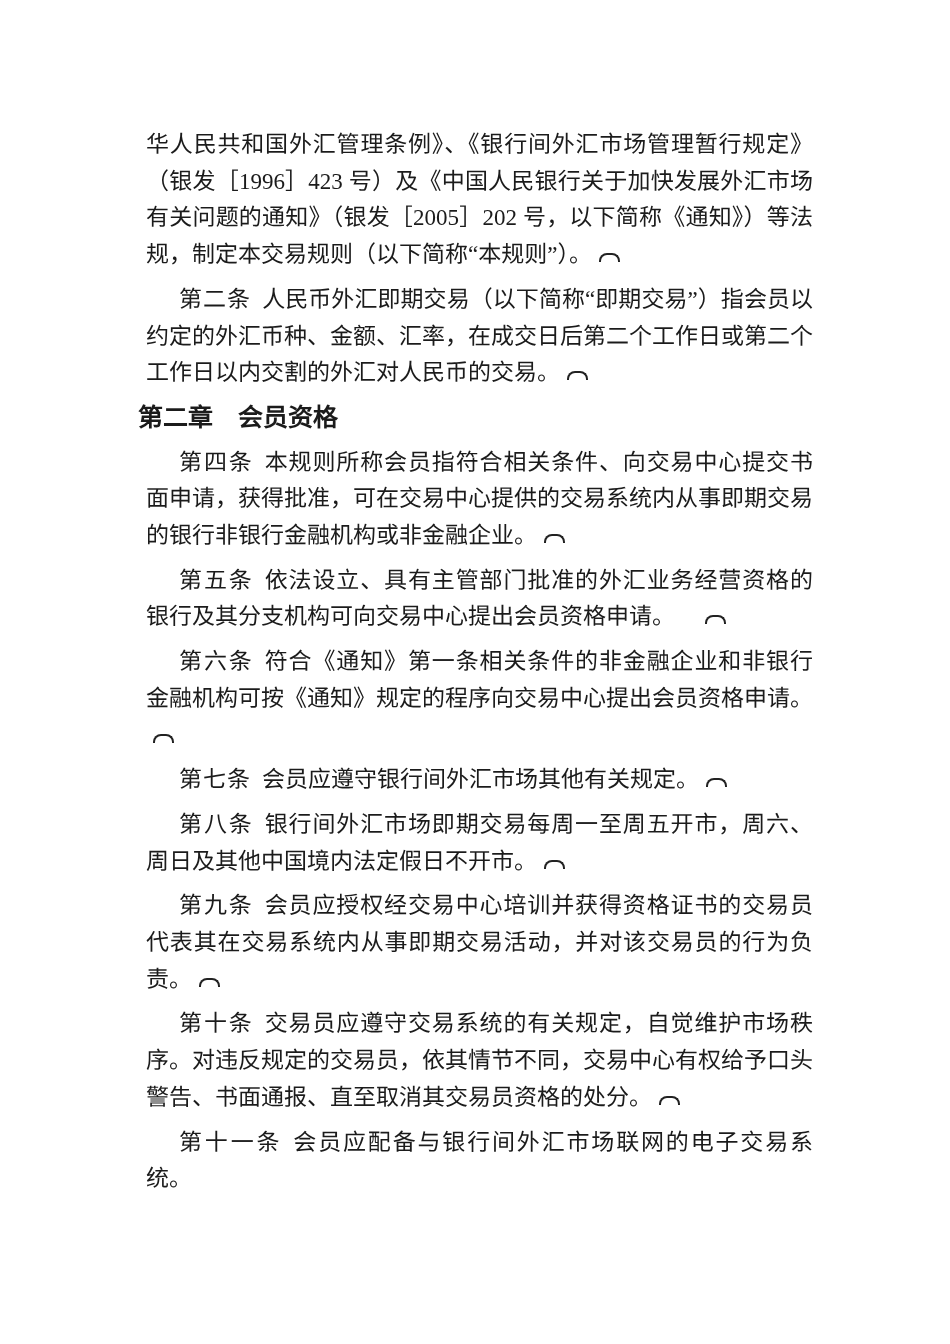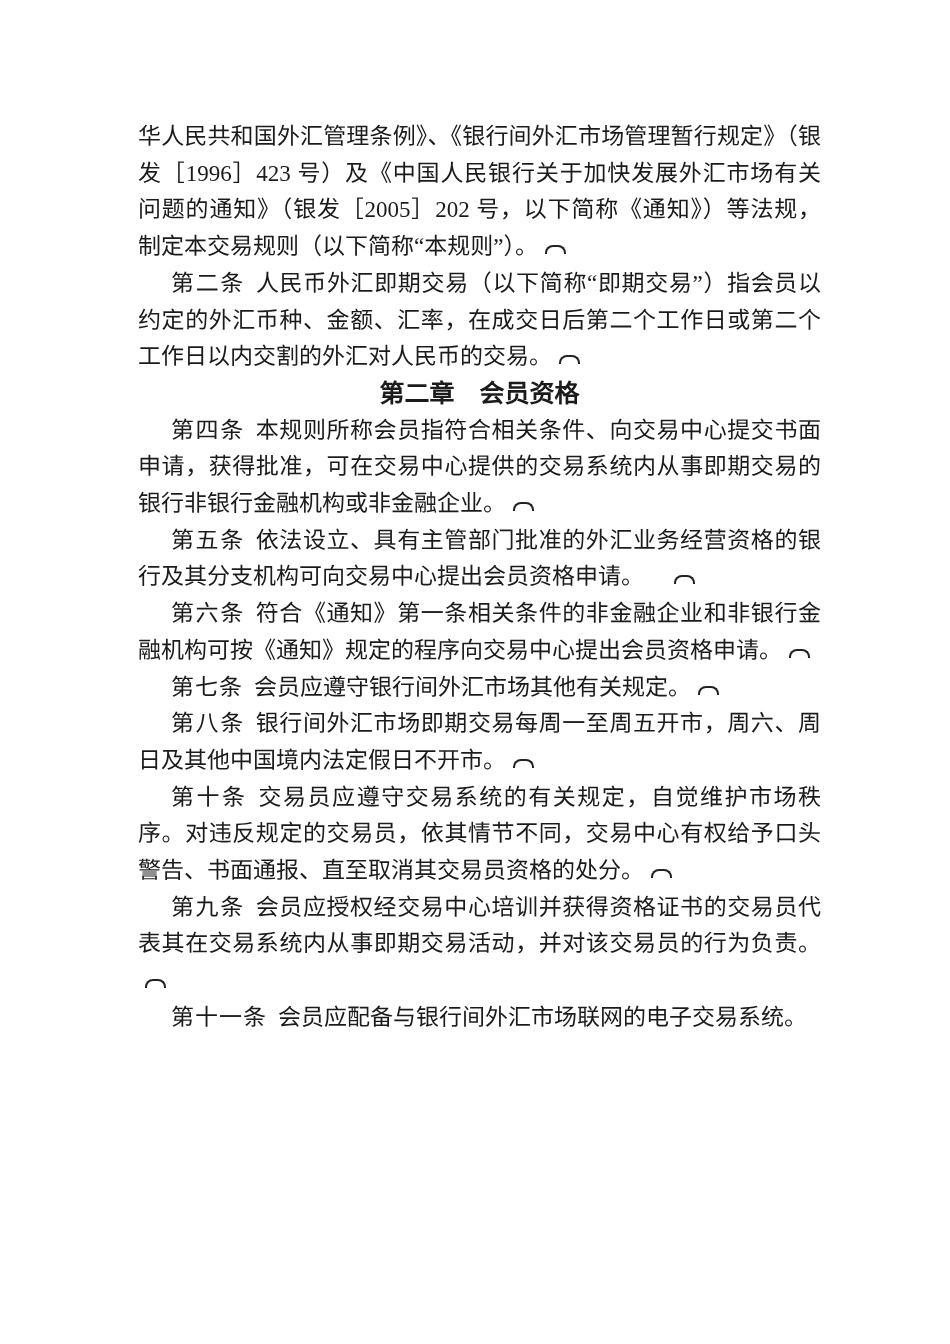--- a/index.html
+++ b/index.html
@@ -20,37 +20,36 @@
     top: 119px;
     width: 683px;
     font-family: "Liberation Serif", "DejaVu Serif", serif;
     font-size: 23px;
     line-height: 36.7px;
     color: #1b1b1b;
     text-align: justify;
     text-justify: inter-character;
   }
   p.para {
-    margin: 0;
+    margin: 8px;
     padding: 0;
     text-indent: 33px;
   }
   p.para.no-indent {
     text-indent: 0;
   }
   .prefix {
     font-weight: 400;
     margin-right: 11px;
     letter-spacing: 1px;
   }
   h2.chapter {
     margin: 0;
     padding: 0;
     text-indent: 0;
-    text-align: center;
     font-size: 25px;
     font-weight: 700;
     line-height: 36.7px;
   }
   
   .pmark {
     display: inline-block;
     box-sizing: border-box;
     width: 21px;
     height: 9px;
@@ -72,17 +71,17 @@
 <div class="page">
   <div class="doc" id="doc">
       <p class="para no-indent"><span>华人民共和国外汇管理条例》、《银行间外汇市场管理暂行规定》（银发［1996］423 号）及《中国人民银行关于加快发展外汇市场有关问题的通知》（银发［2005］202 号，以下简称《通知》）等法规，制定本交易规则（以下简称“本规则”）。</span><span class="pmark"></span></p>
       <p class="para"><b class="prefix">第二条</b><span>人民币外汇即期交易（以下简称“即期交易”）指会员以约定的外汇币种、金额、汇率，在成交日后第二个工作日或第二个工作日以内交割的外汇对人民币的交易。</span><span class="pmark"></span></p>
       <h2 class="chapter"><span>第二章　会员资格</span></h2>
       <p class="para"><b class="prefix">第四条</b><span>本规则所称会员指符合相关条件、向交易中心提交书面申请，获得批准，可在交易中心提供的交易系统内从事即期交易的银行非银行金融机构或非金融企业。</span><span class="pmark"></span></p>
       <p class="para"><b class="prefix">第五条</b><span>依法设立、具有主管部门批准的外汇业务经营资格的银行及其分支机构可向交易中心提出会员资格申请。</span><span class="pmark wide"></span></p>
       <p class="para"><b class="prefix">第六条</b><span>符合《通知》第一条相关条件的非金融企业和非银行金融机构可按《通知》规定的程序向交易中心提出会员资格申请。</span><span class="pmark"></span></p>
       <p class="para"><b class="prefix">第七条</b><span>会员应遵守银行间外汇市场其他有关规定。</span><span class="pmark"></span></p>
       <p class="para"><b class="prefix">第八条</b><span>银行间外汇市场即期交易每周一至周五开市，周六、周日及其他中国境内法定假日不开市。</span><span class="pmark"></span></p>
+      <p class="para"><b class="prefix">第九条</b><span>会员应授权经交易中心培训并获得资格证书的交易员代表其在交易系统内从事即期交易活动，并对该交易员的行为负责。</span><span class="pmark"></span></p>
       <p class="para"><b class="prefix">第十条</b><span>交易员应遵守交易系统的有关规定，自觉维护市场秩序。对违反规定的交易员，依其情节不同，交易中心有权给予口头警告、书面通报、直至取消其交易员资格的处分。</span><span class="pmark"></span></p>
-      <p class="para"><b class="prefix">第九条</b><span>会员应授权经交易中心培训并获得资格证书的交易员代表其在交易系统内从事即期交易活动，并对该交易员的行为负责。</span><span class="pmark"></span></p>
       <p class="para"><b class="prefix">第十一条</b><span>会员应配备与银行间外汇市场联网的电子交易系统。</span></p>
     </div>
 </div>
 
 </body></html>

